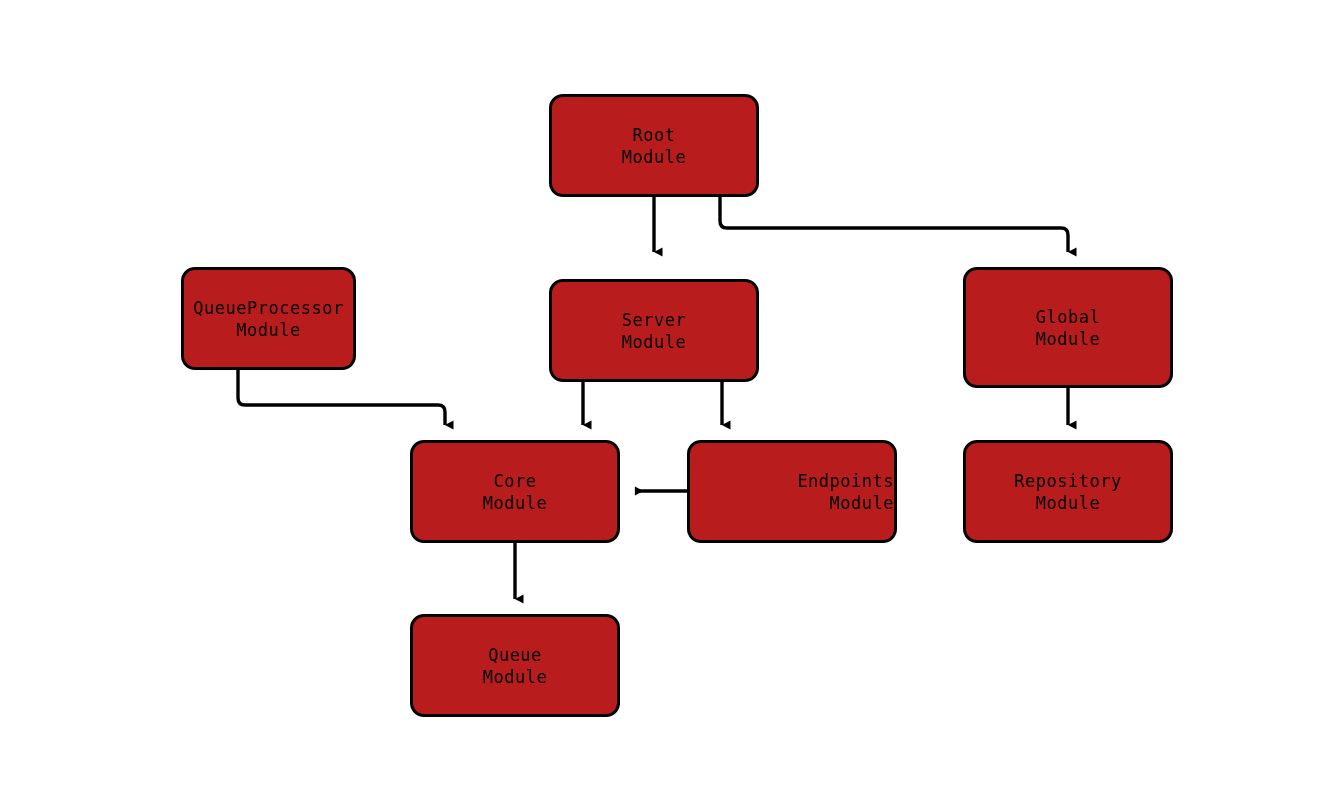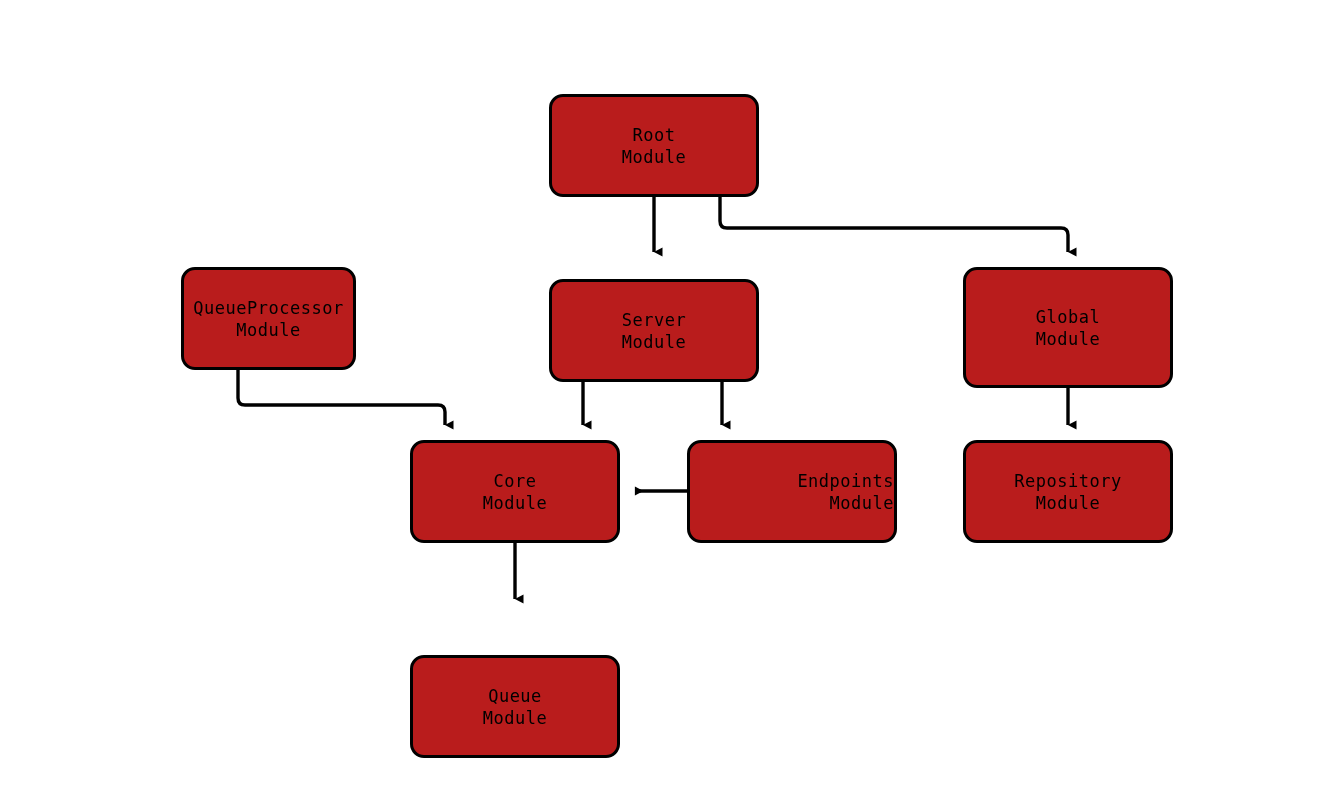--- a/index.html
+++ b/index.html
@@ -112,18 +112,18 @@
   <div class="node" style="left:687px; top:440px; width:210px; height:103px;align-items:flex-end;">
     <span class="node-label">Endpoints</span>
     <span class="node-label">Module</span>
   </div>
 
   <div class="node" style="left:963px; top:440px; width:210px; height:103px;">
     <span class="node-label">Repository</span>
     <span class="node-label">Module</span>
   </div>
 
-  <div class="node" style="left:410px; top:614px; width:210px; height:103px;margin-top:41px;">
+  <div class="node" style="left:410px; top:614px; width:210px; height:103px;">
     <span class="node-label">Queue</span>
     <span class="node-label">Module</span>
   </div>
 
 </div>
 
 </body></html>

